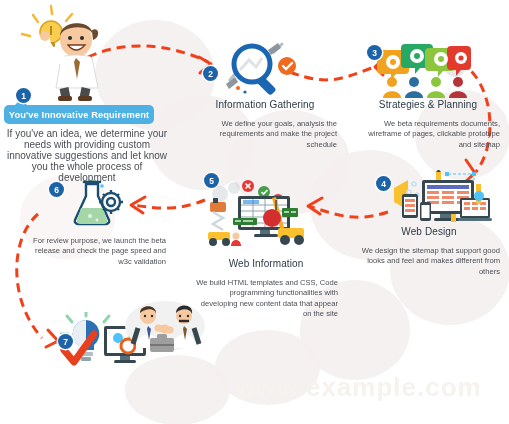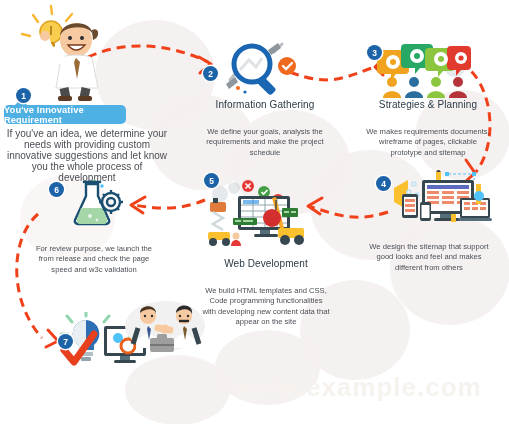--- a/index.html
+++ b/index.html
@@ -21,34 +21,34 @@
   
   .arrows{position:absolute;inset:0;pointer-events:none;}
 
   
   .step{position:absolute;text-align:center;}
   .step .title{
     font-size:10px;font-weight:normal;color:#2b3a46;letter-spacing:.1px;
     margin:0 0 3px 0;line-height:12px;
   }
   .step .desc{
-    font-size:7.6px;color:#4a4f55;line-height:10.4px;margin:16px;
+    font-size:7.6px;color:#4a4f55;line-height:10.4px;margin:8px;text-align:right;
   }
   .badge{
     position:absolute;width:15px;height:15px;border-radius:50%;
     background:#1d63a8;color:#fff;font-size:8.5px;font-weight:bold;
     display:flex;align-items:center;justify-content:center;
     box-shadow:0 0 0 1.5px #fff;
     z-index:6;
   }
   .art{position:absolute;z-index:4;}
 
   
   .banner{
-    position:absolute;left:4px;top:105px;width:122px;height:19px;
+    position:absolute;left:4px;top:105px;width:150px;height:19px;
     background:#4fb0e4;border-radius:5px;
     display:flex;align-items:center;justify-content:center;
     color:#ffffff;font-size:9.3px;font-weight:bold;letter-spacing:.1px;
     z-index:5;
   }
   .banner:after{
     content:"";position:absolute;left:10px;top:-6px;
     border-left:7px solid transparent;border-right:7px solid transparent;
     border-bottom:7px solid #4fb0e4;
   }
@@ -216,21 +216,21 @@
       <path d="M74,56 C74,47 92,47 92,56 Z" fill="#b4343a"></path>
     </g>
   </svg>
 
   <div class="badge" style="left:367px;top:45px;">
     <span>3</span>
   </div>
 
   <div class="step" style="left:348px;top:99px;width:160px;">
     <p class="title">Strategies &amp; Planning</p>
-    <p class="desc">We makes requirements documents, wireframe of pages, clickable prototype and sitemap</p>
+    <p class="desc">We beta requirements documents, wireframe of pages, clickable prototype and sitemap</p>
   </div>
 
   <svg class="art" style="left:388px;top:170px;" width="104" height="56" viewBox="0 0 104 56">
     <path d="M6,18 l14,-8 v30 l-14,-8 Z" fill="#fbc02d"></path>
     <g stroke="#bfe3f5" stroke-width="1.6" fill="none">
       <circle cx="26" cy="14" r="2"></circle>
         <circle cx="21" cy="22" r="2"></circle>
         <circle cx="29" cy="25" r="2"></circle>
     </g>
 
@@ -286,20 +286,21 @@
     <rect x="88" y="14" width="5" height="20" fill="#fbc02d"></rect>
     <rect x="63" y="44" width="5" height="8" fill="#fbc02d"></rect>
     <circle cx="91" cy="26" r="5" fill="#4fc3f7"></circle>
   </svg>
 
   <div class="badge" style="left:376px;top:176px;">
     <span>4</span>
   </div>
 
   <div class="step" style="left:350px;top:226px;width:158px;">
+    <p class="title">Web Design</p>
     <p class="desc">We design the sitemap that support good looks and feel and makes different from others</p>
   </div>
 
   <svg class="art" style="left:200px;top:178px;" width="110" height="70" viewBox="0 0 110 70">
     <g opacity=".18" fill="#7b8894">
         <circle cx="20" cy="16" r="8"></circle>
         <circle cx="34" cy="10" r="6"></circle>
       </g>
 
     <circle cx="48" cy="8" r="6" fill="#e53935"></circle>
@@ -351,21 +352,21 @@
 
     <circle cx="36" cy="58" r="3.5" fill="#f7c9a0"></circle>
     <path d="M31,68 C31,60 41,60 41,68 Z" fill="#e53935"></path>
   </svg>
 
   <div class="badge" style="left:204px;top:173px;">
     <span>5</span>
   </div>
 
   <div class="step" style="left:186px;top:258px;width:160px;">
-    <p class="title">Web Development</p>
+    <p class="title">Web Information</p>
     <p class="desc">We build HTML templates and CSS, Code programming functionalities with developing new content data that appear on the site</p>
   </div>
 
   <svg class="art" style="left:66px;top:178px;" width="58" height="48" viewBox="0 0 58 48">
     <circle cx="28" cy="4" r="2.4" fill="#9ccc9f"></circle>
     <circle cx="36" cy="8" r="1.8" fill="#4fc3f7"></circle>
     <circle cx="20" cy="9" r="1.4" fill="#9ccc9f"></circle>
 
     <path d="M20,6 h12 v12 l11,24 a3,3 0 0 1 -3,4 h-28 a3,3 0 0 1 -3,-4 l11,-24 Z" fill="#ffffff" stroke="#1b4f72" stroke-width="2.4" stroke-linejoin="round"></path>
     <path d="M15,30 l-4,12 a3,3 0 0 0 3,4 h24 a3,3 0 0 0 3,-4 l-4,-12 Z" fill="#a5d6a7"></path>
@@ -378,21 +379,21 @@
         <circle cx="45" cy="24" r="4"></circle>
       <path d="M45,12 v3 M45,33 v3 M33,24 h3 M54,24 h3 M37,16 l2,2 M51,30 l2,2 M53,16 l-2,2 M39,30 l-2,2"></path>
     </g>
   </svg>
 
   <div class="badge" style="left:49px;top:182px;">
     <span>6</span>
   </div>
 
   <div class="step" style="left:14px;top:228px;width:160px;">
-    <p class="desc">For review purpose, we launch the from release and check the page speed and w3c validation</p>
+    <p class="desc">For review purpose, we launch the beta release and check the page speed and w3c validation</p>
   </div>
 
   <svg class="art" style="left:60px;top:312px;" width="96" height="62" viewBox="0 0 96 62">
 
     <g stroke="#8fd6b0" stroke-width="3" stroke-linecap="round">
       <path d="M8,22 h-7"></path>
         <path d="M12,10 l-5,-6"></path>
         <path d="M26,4 v-4"></path>
       <path d="M8,34 h-7"></path>
         <path d="M44,10 l5,-6"></path>

